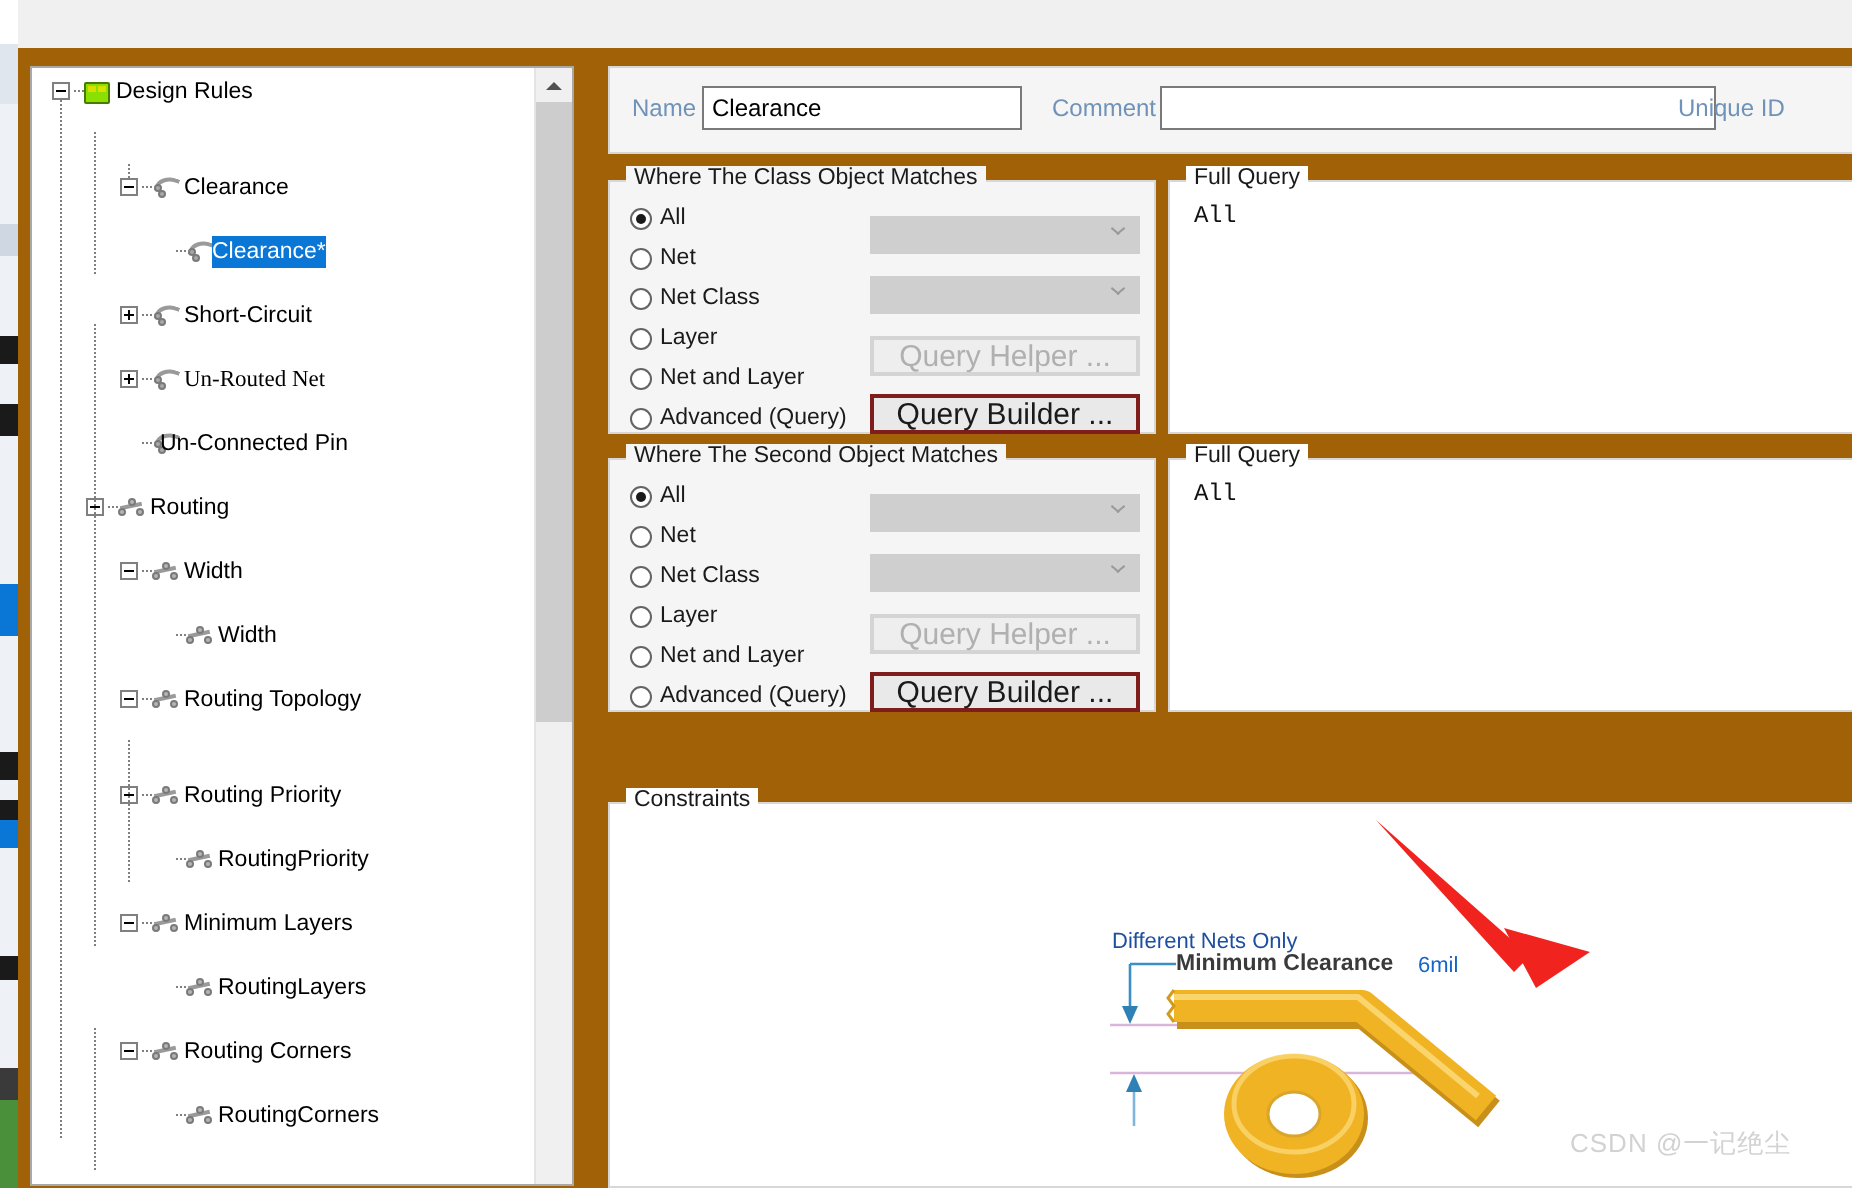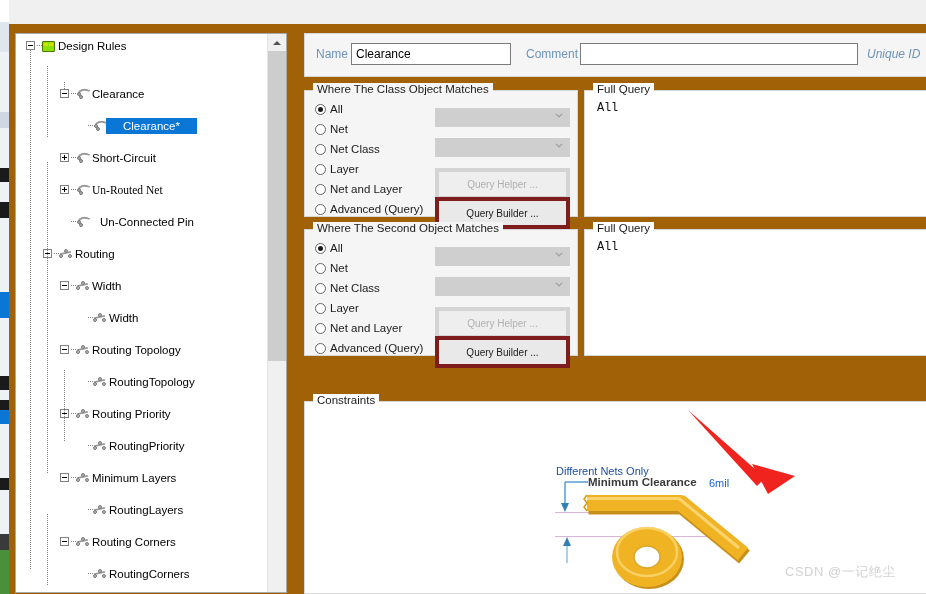--- a/index.html
+++ b/index.html
@@ -83,21 +83,21 @@
     content: ""; position: absolute; left: 3px; top: 1px;
     width: 1px; height: 5px; background: #000;
   }
   .tnode .dots {
     position: absolute; height: 1px; top: 7px;
     background: repeating-linear-gradient(to right,#808080 0 1px,transparent 1px 2px);
   }
   .tnode .ico { position: absolute; width: 16px; height: 14px; top: 1px; }
   .tnode .lbl { position: absolute; }
   .tnode.sel .lbl {
-    background: #0a76d6; color: #fff; padding: 0 17px; margin-left: -3px;
+    background: #0a76d6; color: #fff; padding: 0 0; margin-left: -3px;
   }
 
   
   .vguide {
     position: absolute; width: 1px;
     background: repeating-linear-gradient(to bottom,#808080 0 1px,transparent 1px 2px);
   }
 
   
   .ic-root {
@@ -216,23 +216,23 @@
     position:absolute; right:8px; top:7px; width:7px; height:7px;
   }
   .combo .chev::before, .combo .chev::after {
     content:""; position:absolute; top:0; width:5px; height:1.4px;
     background:#9a9a9a;
   }
   .combo .chev::before { left:0; transform:rotate(40deg); }
   .combo .chev::after  { left:3px; transform:rotate(-40deg); }
 
   .btn {
-    position:absolute; height:32px; box-sizing:border-box;
+    position:absolute; height:20px; box-sizing:border-box;
     display:flex; align-items:center; justify-content:center;
-    font-size:10px; background:#e9e9e9; border:4px solid #7f1d1d;
+    font-size:15px; background:#e9e9e9; border:2px solid #7f1d1d;
     color:#1a1a1a; white-space:nowrap;
   }
   .btn.disabled { color:#b0b0b0; background:#eeeeee; border-color:#d4d4d4; }
 
   .query-text {
     position:absolute; font-family:"Liberation Mono", monospace;
     font-size:12px; color:#111; letter-spacing:-.2px;
   }
 
   
@@ -355,21 +355,21 @@
               </div>
               <div class="tnode" style="top: 96px;">
                 <span class="dots" style="left: 55px; width: 5px;"></span>
                 <span class="ico" style="left: 59px;">
                   <span class="ic-elec">
                     <span class="arc"></span>
                     <span class="d1"></span>
                     <span class="d2"></span>
                   </span>
                 </span>
-                <span class="lbl" style="left: 84px;">Un-Connected Pin</span>
+                <span class="lbl" style="left: 64px;">Un-Connected Pin</span>
               </div>
               <div class="tnode" style="top: 112px;">
                 <span class="exp" style="left: 27px;"></span>
                 <span class="dots" style="left: 38px; width: 5px;"></span>
                 <span class="ico" style="left: 42px;">
                   <span class="ic-rout">
                     <span class="bar"></span>
                     <span class="dl"></span>
                     <span class="dm"></span>
                     <span class="dr"></span>
@@ -407,32 +407,20 @@
                 <span class="dots" style="left: 55px; width: 5px;"></span>
                 <span class="ico" style="left: 59px;">
                   <span class="ic-rout">
                     <span class="bar"></span>
                     <span class="dl"></span>
                     <span class="dm"></span>
                     <span class="dr"></span>
                   </span>
                 </span>
                 <span class="lbl" style="left: 76px;">Routing Topology</span>
-              </div>
-              <div class="tnode" style="top: 176px;">
-                <span class="dots" style="left: 72px; width: 5px;"></span>
-                <span class="ico" style="left: 76px;">
-                  <span class="ic-rout">
-                    <span class="bar"></span>
-                    <span class="dl"></span>
-                    <span class="dm"></span>
-                    <span class="dr"></span>
-                  </span>
-                </span>
-                <span class="lbl" style="left: 93px;">RoutingTopology</span>
               </div>
               <div class="tnode" style="top: 192px; text-decoration: underline;">
                 <span class="exp" style="left: 44px;"></span>
                 <span class="dots" style="left: 55px; width: 5px;"></span>
                 <span class="ico" style="left: 59px;">
                   <span class="ic-rout">
                     <span class="bar"></span>
                     <span class="dl"></span>
                     <span class="dm"></span>
                     <span class="dr"></span>
@@ -518,21 +506,21 @@
         </div>
       </div>
 
       <div class="detail">
 
         <div class="hdr-box">
           <div class="fld-label" style="left:11px; top:13px;">Name</div>
           <input class="txtbox" style="left: 46px; top: 9px; width: 160px; height: 22px;" value="Clearance">
           <div class="fld-label" style="left:221px; top:13px;">Comment</div>
           <input class="txtbox" style="left: 275px; top: 9px; width: 278px; height: 22px;" value="">
-          <div class="fld-label" style="left:562px; top:13px;font-style:italic;">Unique ID</div>
+          <div class="fld-label" style="left:534px; top:13px;">Unique ID</div>
 
         </div>
 
         <div class="group" style="left:5px; top:57px; width:274px; height:127px;">
           <div class="gtitle">Where The Class Object Matches</div>
 
           <div class="radio-row" style="left:10px; top:12px;">
             <span class="radio on"></span>
             <span>All</span>
           </div>

